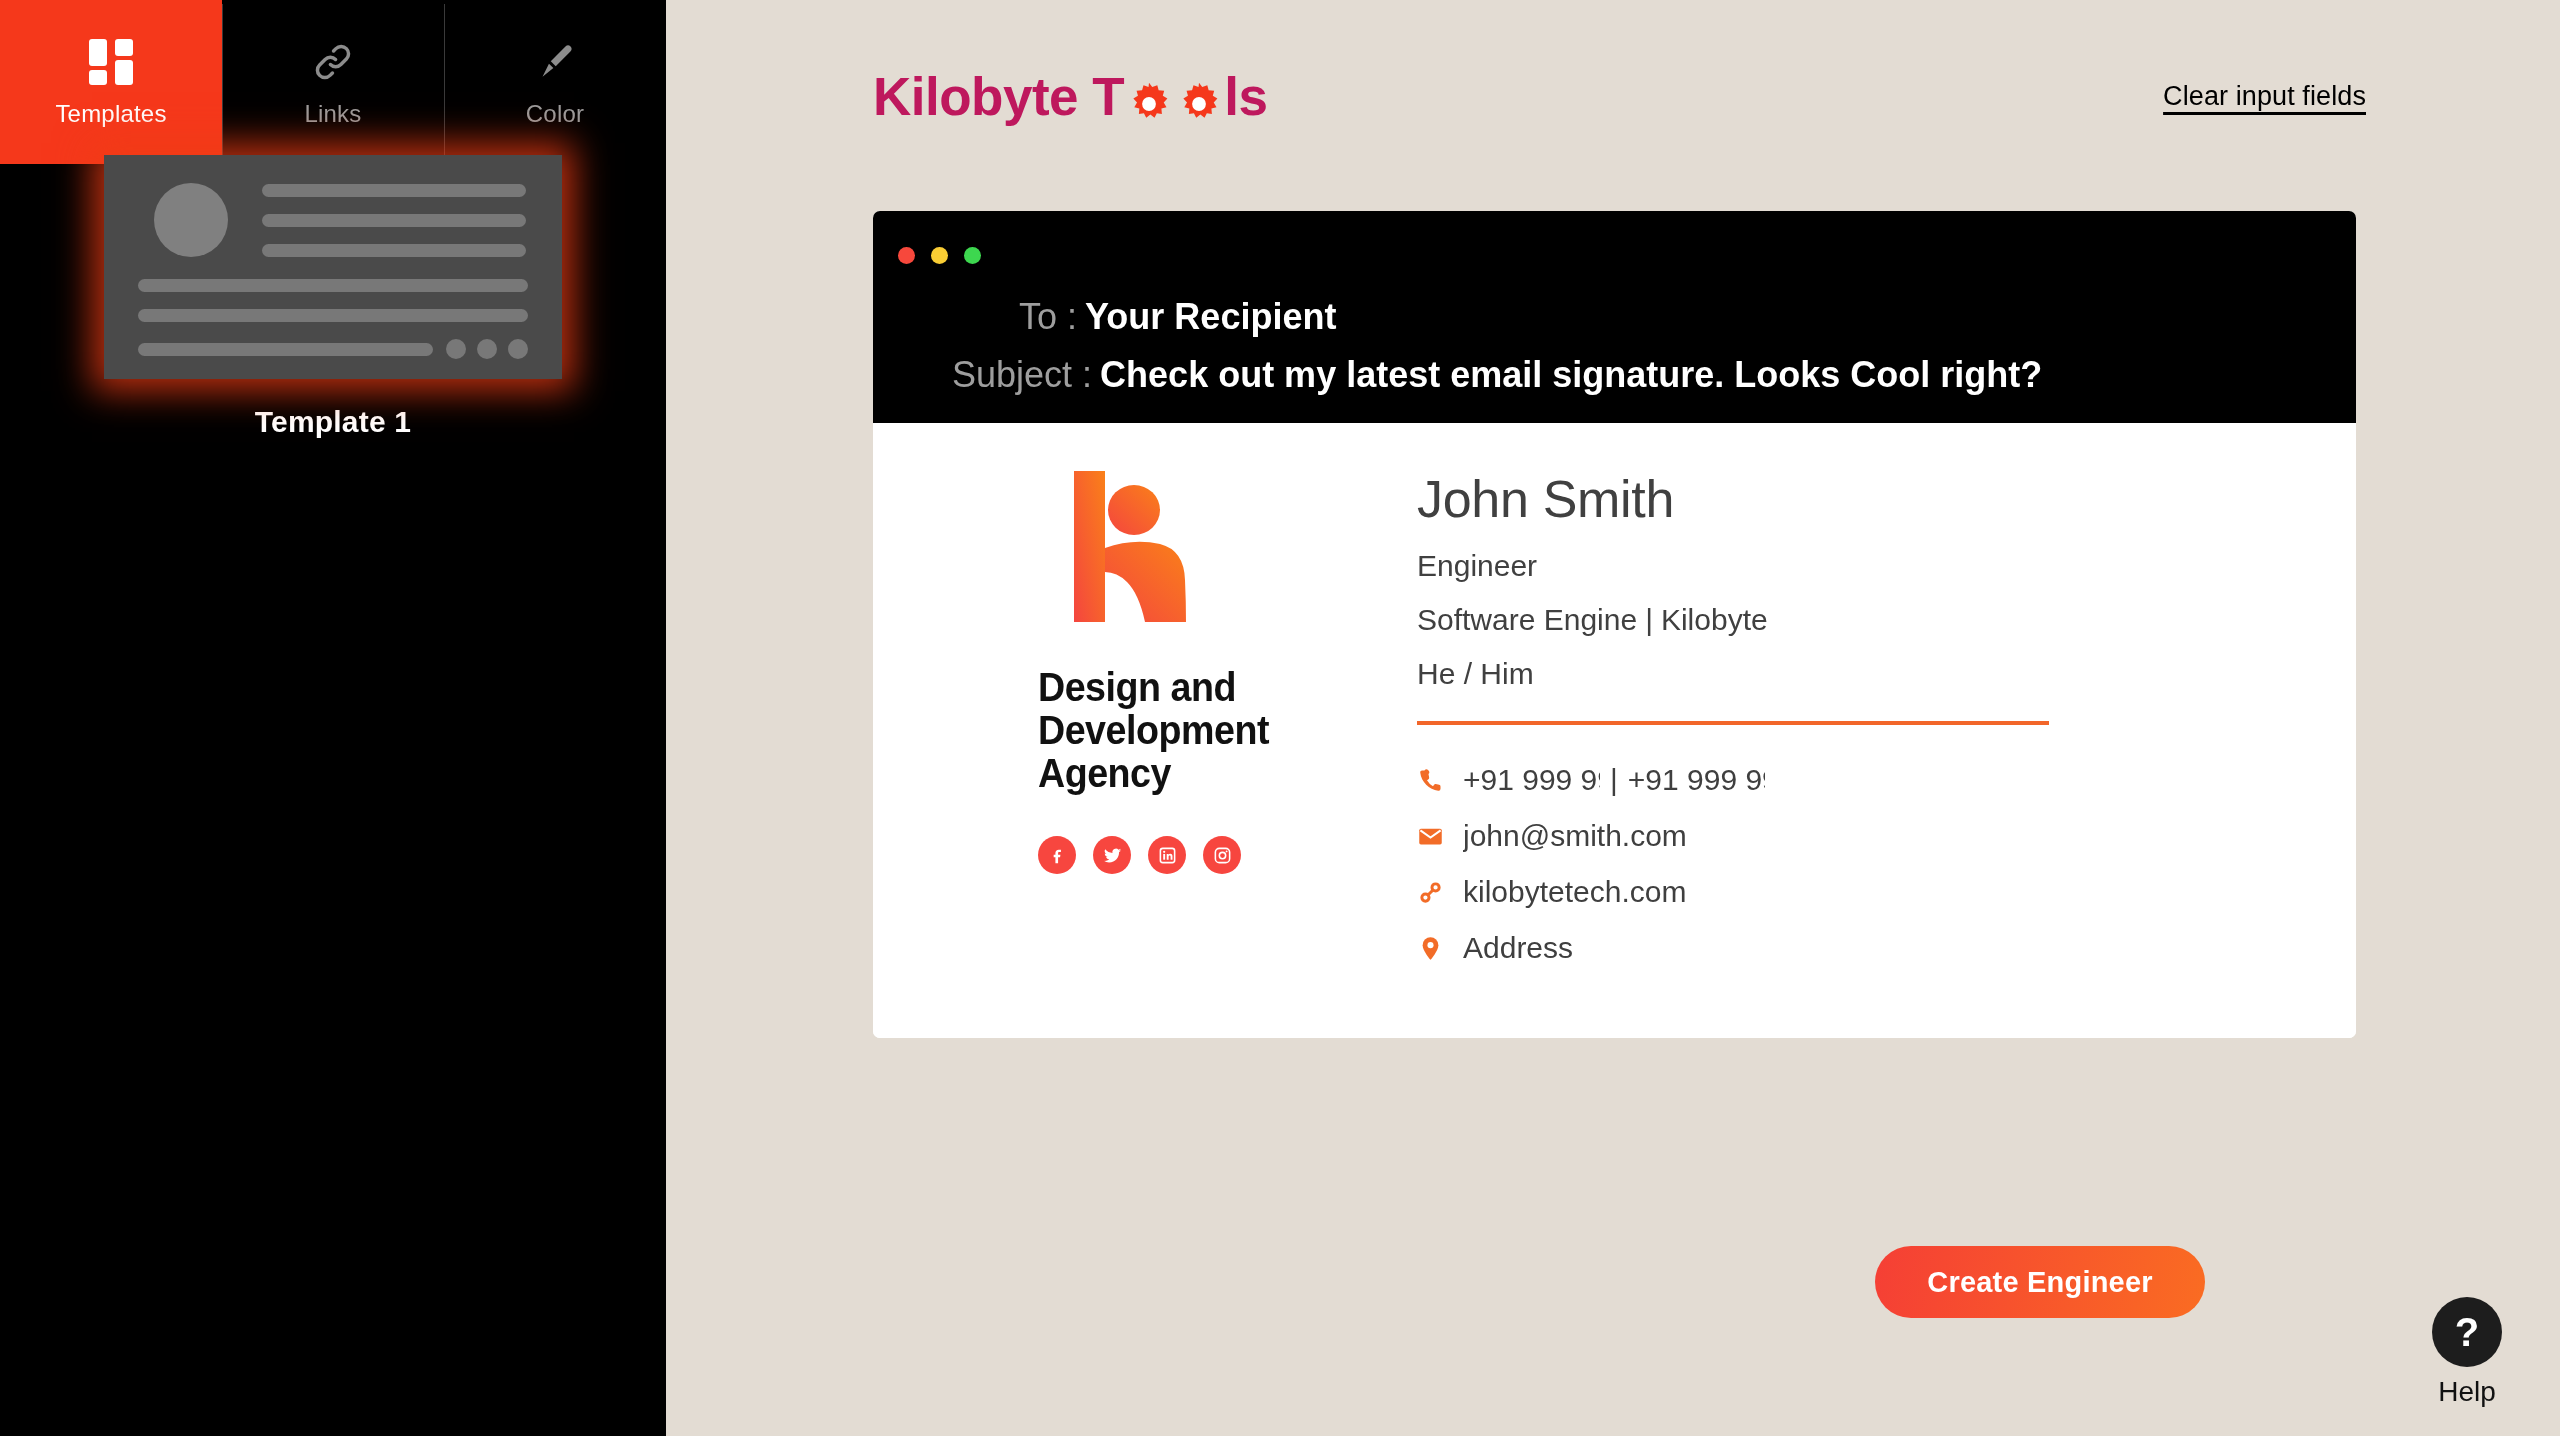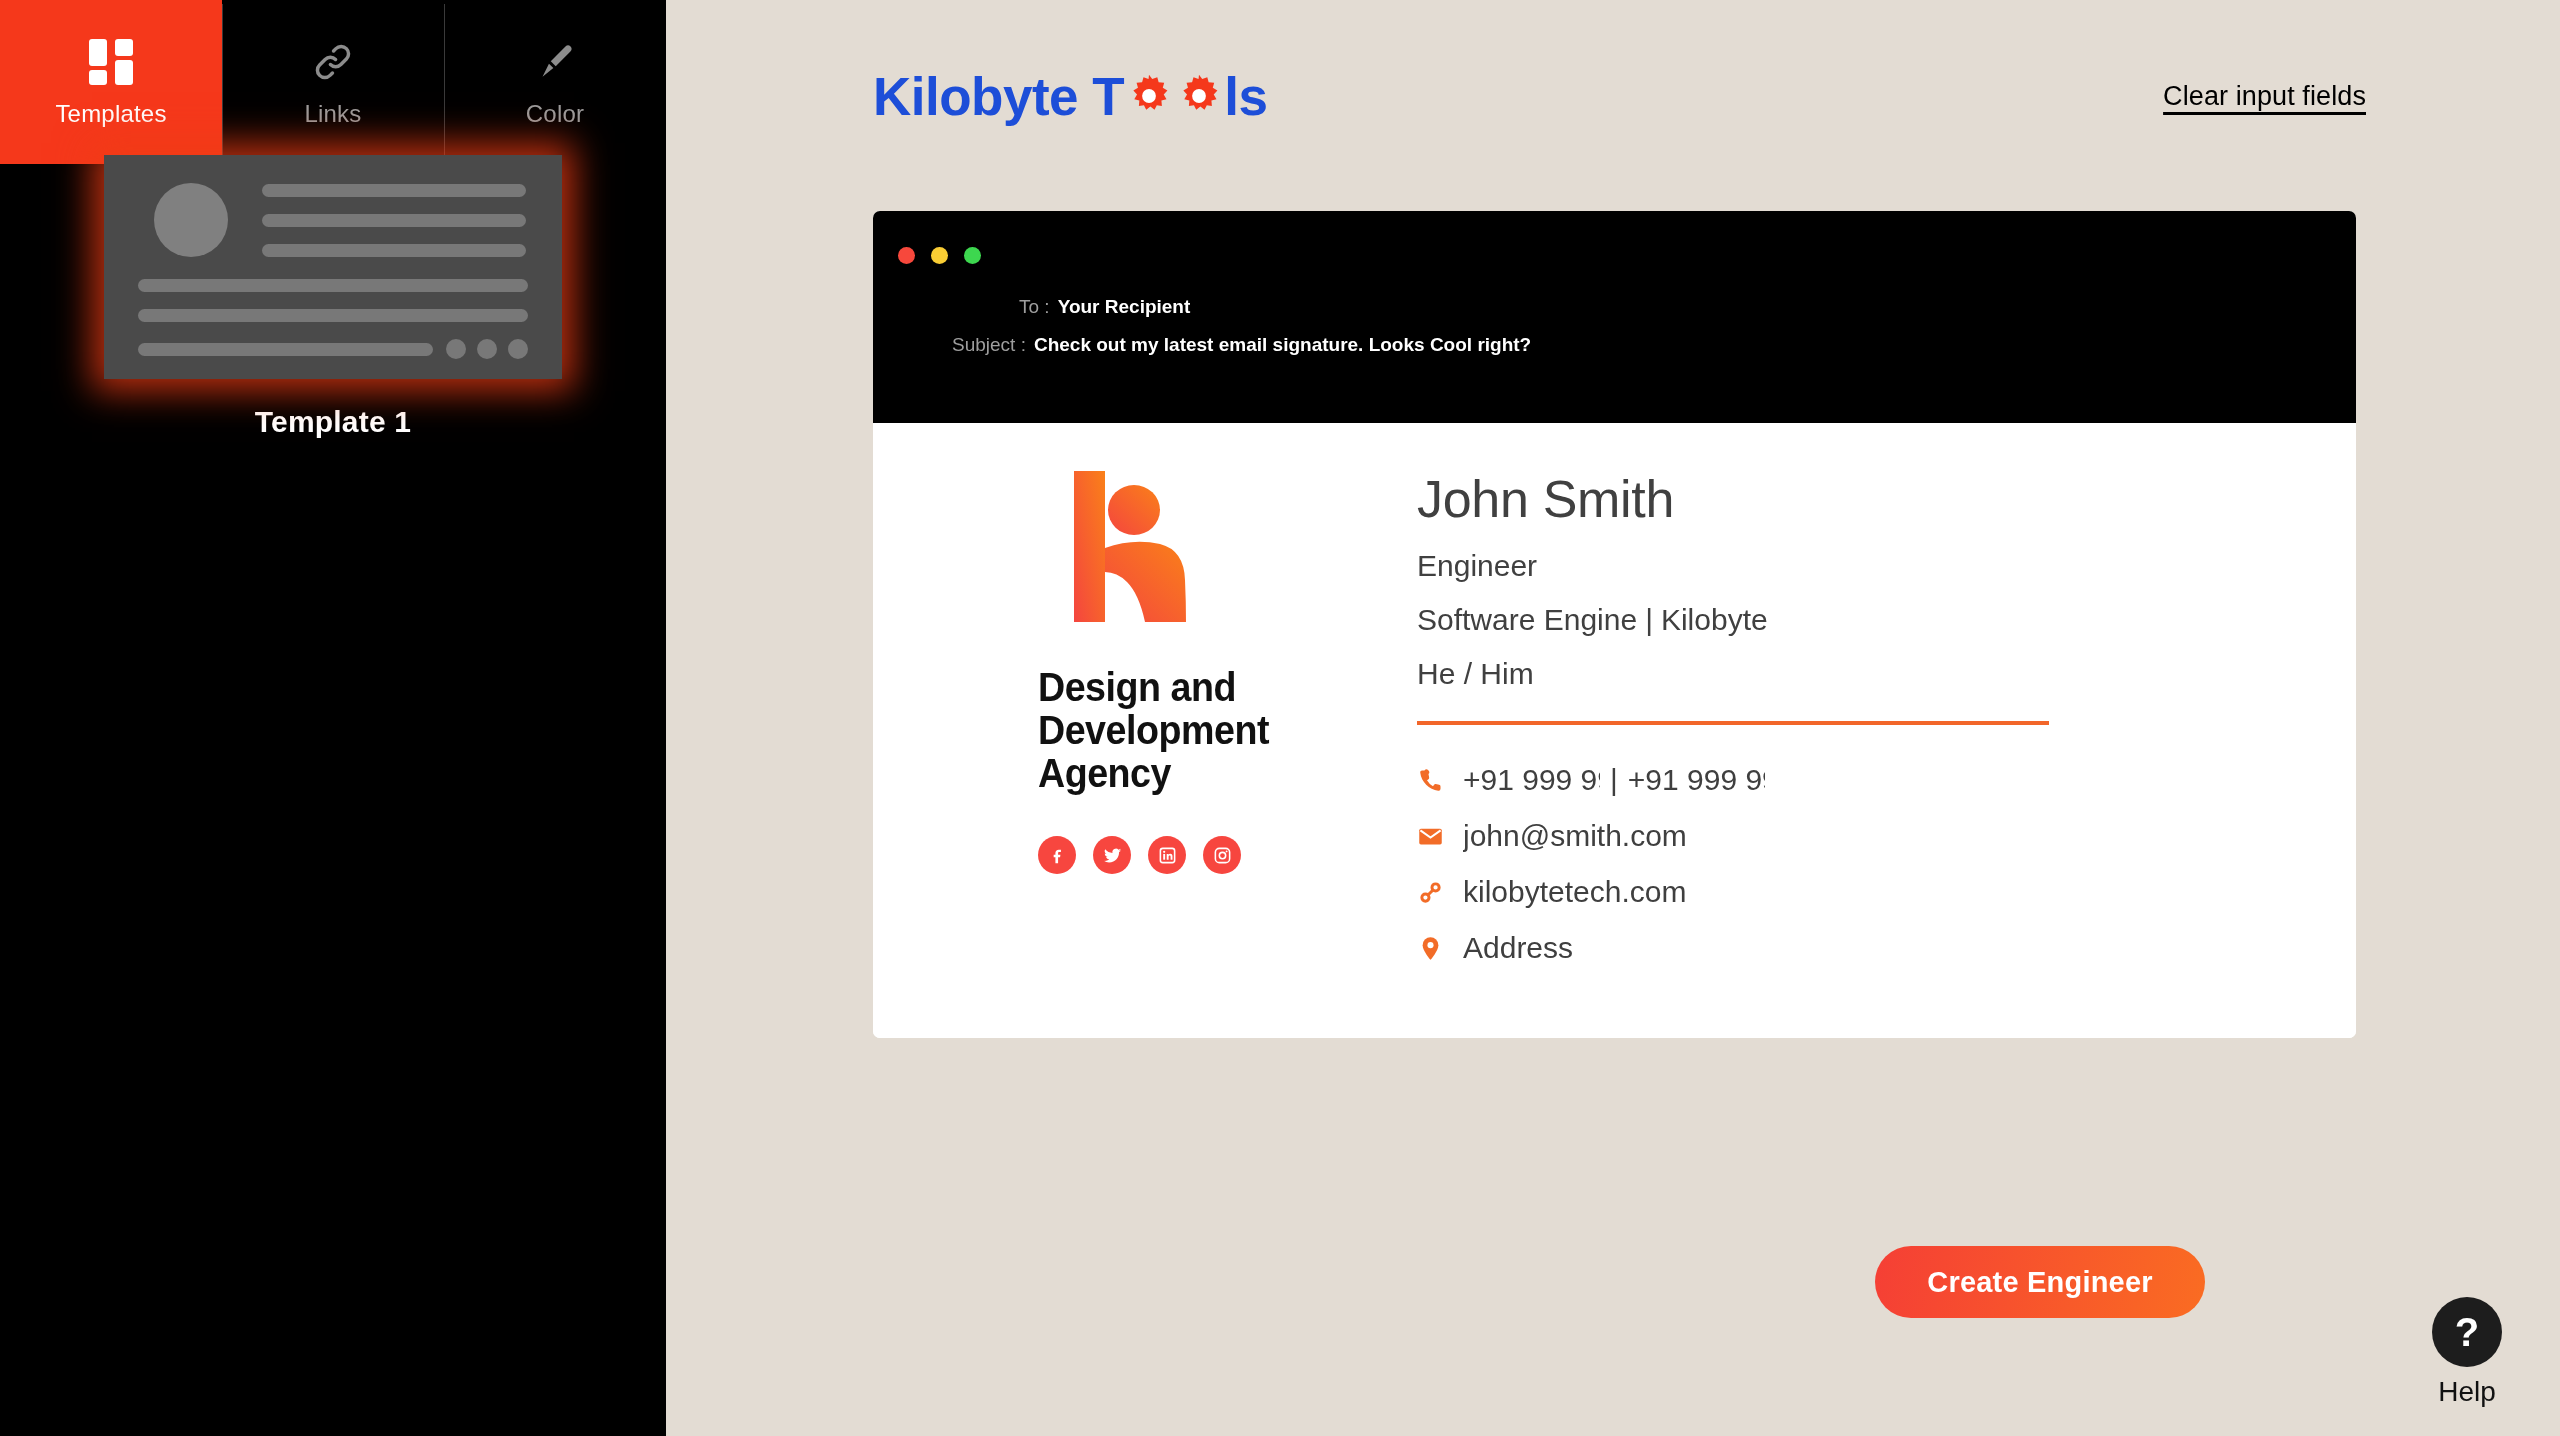--- a/index.html
+++ b/index.html
@@ -88,21 +88,21 @@
   .sk-dots { display: flex; gap: 11px; }
   .sk-dot { width: 20px; height: 20px; border-radius: 50%; background: #787878; }
 
   
   .main { flex: 1; position: relative; background: #e3dcd3; height: 1436px; }
 
   .main-head {
     display: flex; align-items: center; justify-content: space-between;
     padding: 66px 194px 0 207px;
   }
-  .logo { display: flex; align-items: flex-start; font-size: 53px; font-weight: bold; color: #1d4ed8; letter-spacing: -.5px; }
+  .logo { display: flex; align-items: center; font-size: 53px; font-weight: bold; color: #be185d; letter-spacing: -.5px; }
   .logo .gear { display:inline-block; width: 46px; height: 46px; margin: 0 2px; position: relative; top: 4px; }
 
   .clear-link {
     font-size: 27px; color: #000; text-decoration: underline;
     text-underline-offset: 7px; text-decoration-thickness: 3px;
     cursor: pointer; letter-spacing: .1px;
   }
 
   
   .email-card {
@@ -111,21 +111,21 @@
     width: 1483px;
     border-radius: 7px;
     overflow: hidden;
     background: #fff;
   }
   .email-head { background: #000; padding: 20px 0 40px 0; height: 212px; position: relative; }
   .dots { display: flex; gap: 16px; padding: 16px 0 0 25px; }
   .dot { width: 17px; height: 17px; border-radius: 50%; }
   .dot.r { background: #f7483c; } .dot.y { background: #f9cd34; } .dot.g { background: #3dd74f; }
   .email-fields { padding-left: 79px; margin-top: 32px; }
-  .efield { display: flex; align-items: baseline; font-size: 19px; margin-bottom: 16px; }
+  .efield { display: flex; align-items: baseline; font-size: 36px; margin-bottom: 16px; }
   .efield .lbl { color: #9e9e9e; width: 0; }
   .ef-to  { padding-left: 67px; }
   .ef-sub { padding-left: 0px; }
   .efield .val { color: #fff; font-weight: bold; margin-left: 8px; }
 
   .email-body { background: #fff; min-height: 478px; padding: 46px 0 62px 0; display: flex; }
   .sig-left {
     width: 320px; margin-left: 165px;
     display: flex; flex-direction: column; align-items: flex-start;
   }

